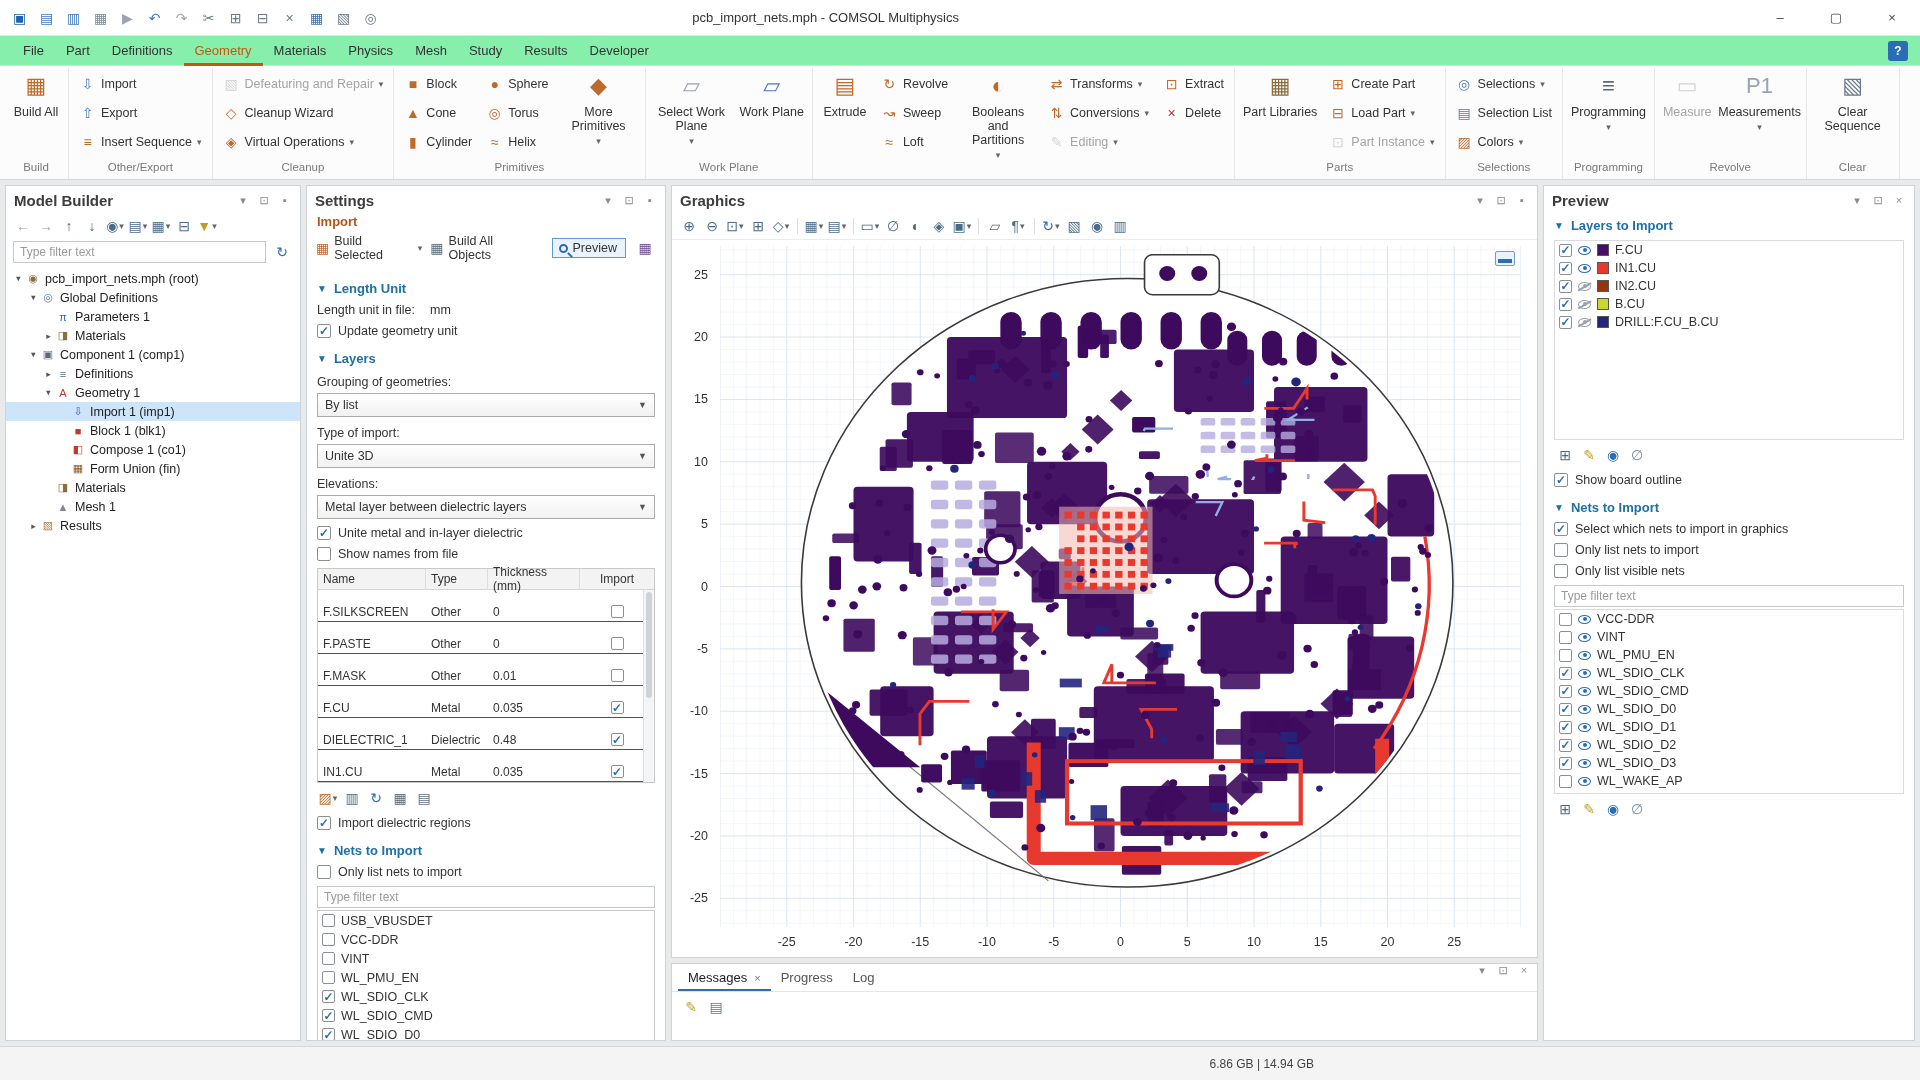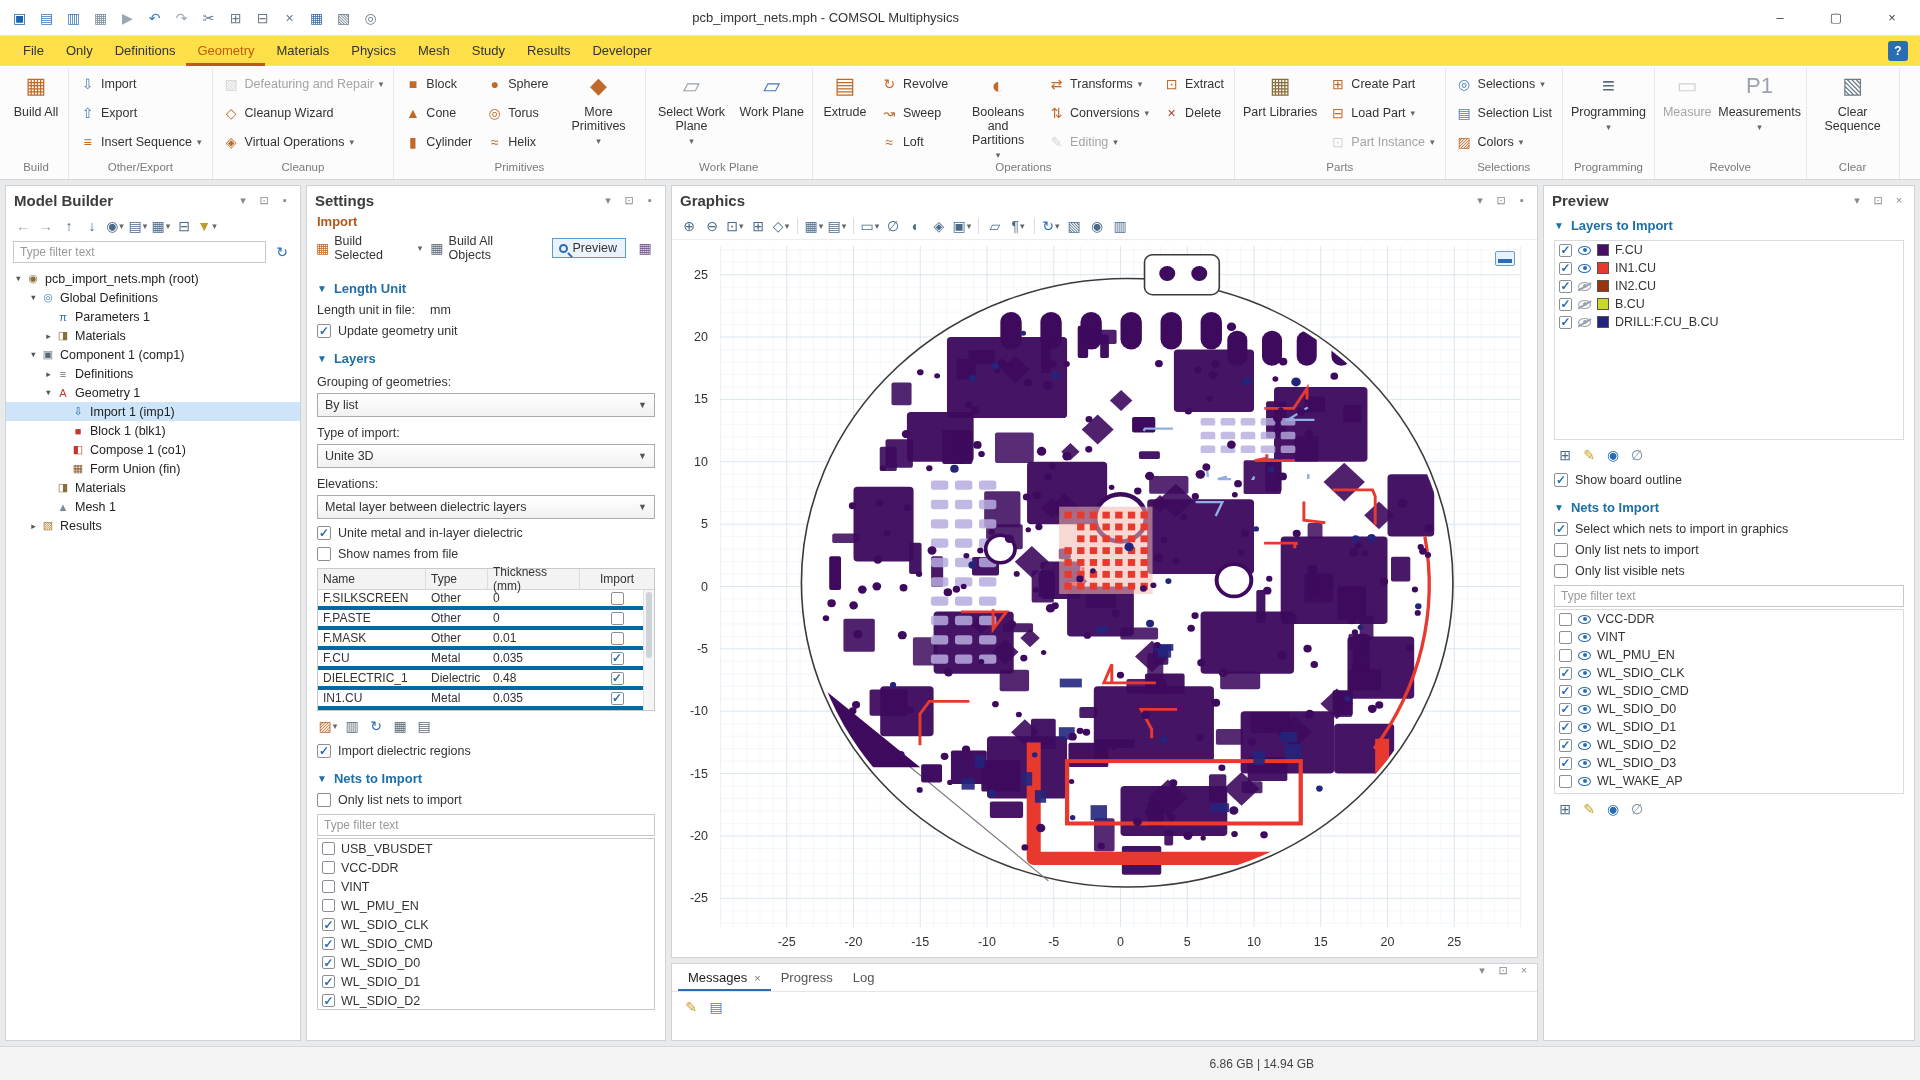--- a/index.html
+++ b/index.html
@@ -11,21 +11,21 @@
 
   
   .titlebar { height:36px; background:#fff; border-bottom:1px solid #e3e3e3; display:flex; align-items:center; position:relative; padding-left:6px; }
   .qat { display:flex; align-items:center; }
   .qat .tbtn { width:27px; height:27px; }
   .wtitle { position:absolute; left:43%; transform:translateX(-50%); font-size:13px; color:#333; }
   .wctrl { margin-left:auto; display:flex; height:36px; }
   .winbtn { width:56px; height:36px; display:flex; align-items:center; justify-content:center; font-size:13px; color:#444; }
 
   
-  .menubar { height:30px; background:#fde047; border-bottom:1px solid #ddd; display:flex; align-items:center; padding:0 12px; }
+  .menubar { height:30px; background:#86efac; border-bottom:1px solid #ddd; display:flex; align-items:center; padding:0 12px; }
   .mitems { display:flex; align-items:stretch; height:30px; }
   .mitem { padding:0 11px; display:flex; align-items:center; font-size:13px; color:#333; cursor:default; }
   .mitem.active { color:#c05a11; box-shadow:inset 0 -3px 0 #c05a11; }
   .helpbtn { margin-left:auto; width:20px; height:20px; background:#2a6db5; color:#fff; border-radius:3px; display:flex; align-items:center; justify-content:center; font-size:12px; font-weight:bold; }
 
   
   .ribbon { height:114px; background:#fcfcfc; border-bottom:1px solid #d6d6d6; display:flex; padding:2px 4px 0; }
   .rgroup { display:flex; flex-direction:column; border-right:1px solid #e8e8e8; padding:1px 3px 0; }
   .ritems { display:flex; flex-flow:column wrap; height:88px; align-content:flex-start; }
   .rbtn { display:flex; align-items:center; gap:5px; height:29px; padding:2px 7px; border-radius:3px; font-size:12.5px; color:#333; white-space:nowrap; }
@@ -83,21 +83,21 @@
   .f-label { font-size:12.5px; color:#333; margin:9px 0 4px; }
   .select { height:24px; border:1px solid #ababab; background:linear-gradient(#fff,#f1f1f1); display:flex; align-items:center; justify-content:space-between; padding:0 7px; font-size:12.5px; margin-bottom:2px; }
   .select .da { color:#555; font-size:9px; }
   .chk-row { display:flex; align-items:center; gap:7px; margin:7px 0; font-size:12.5px; }
   .cb { width:14px; height:14px; border:1px solid #8a8f96; background:#fff; border-radius:2px; display:inline-flex; align-items:center; justify-content:center; flex:0 0 auto; }
   .cb.on::after { content:"✓"; color:#2a6db5; font-size:12px; font-weight:bold; line-height:1; }
   .inline-val { font-size:12.5px; }
   .ltable { border:1px solid #c9c9c9; font-size:12px; position:relative; margin-top:3px; }
   .throw { display:flex; background:#f3f3f3; border-bottom:1px solid #d5d5d5; height:21px; align-items:center; }
   .throw span { padding:0 5px; border-right:1px solid #ddd; height:21px; display:flex; align-items:center; }
-  .trrow { display:flex; height:20px; align-items:center; border-bottom:4px solid #0369a1; }
+  .trrow { display:flex; height:20px; align-items:center; border-bottom:1px solid #0369a1;margin-top:12px; }
   .trrow span { padding:0 5px; overflow:hidden; white-space:nowrap; }
   .c-name { width:108px; flex:0 0 auto; }
   .c-type { width:62px; flex:0 0 auto; }
   .c-th { width:92px; flex:0 0 auto; }
   .c-imp { flex:1; display:flex; justify-content:center; }
   .c-imp .cb { width:13px; height:13px; }
   .fake-sb { position:absolute; right:0; top:21px; bottom:0; width:11px; background:#f4f5f6; border-left:1px solid #e0e0e0; }
   .fake-sb .thumb { position:absolute; left:2px; right:2px; top:2px; height:55%; background:#cfd3d8; border-radius:4px; }
   .tools-row { display:flex; gap:2px; margin:4px 0 2px; align-items:center; }
   .netlist { border:1px solid #c9c9c9; height:172px; overflow-y:auto; margin-top:2px; }
@@ -262,21 +262,21 @@
     </div>
   </div>
 
   <div class="menubar">
     <div class="mitems">
   <div class="mitem">
     <span>File</span>
   </div>
 
   <div class="mitem">
-    <span>Only</span>
+    <span>Part</span>
   </div>
 
   <div class="mitem">
     <span>Definitions</span>
   </div>
 
   <div class="mitem active">
     <span>Geometry</span>
   </div>
 
@@ -479,21 +479,20 @@
     <span class="rtext">Extract</span>
 
   </div>
 
   <div class="rbtn">
     <span class="ric" style="color: rgb(176, 58, 46);"><i><b>×</b></i></span>
     <span class="rtext">Delete</span>
 
   </div>
 </div>
-      <div class="rglabel">Operations</div>
     </div>
     <div class="rgroup">
       <div class="ritems">
   <div class="rbtn large">
     <span class="ric" style="color: rgb(138, 109, 59);"><i><b>▦</b></i></span>
     <span class="rtext">Part Libraries</span>
 
   </div>
 
   <div class="rbtn">

